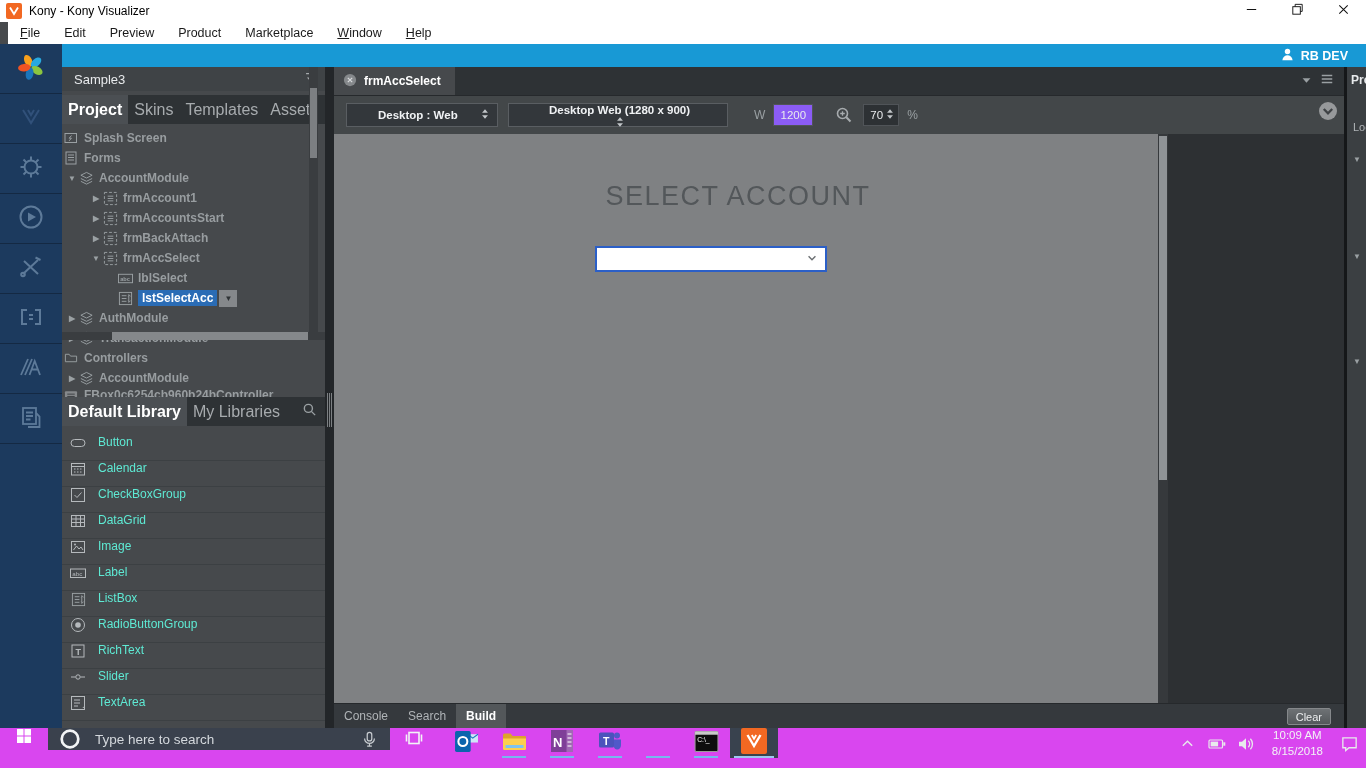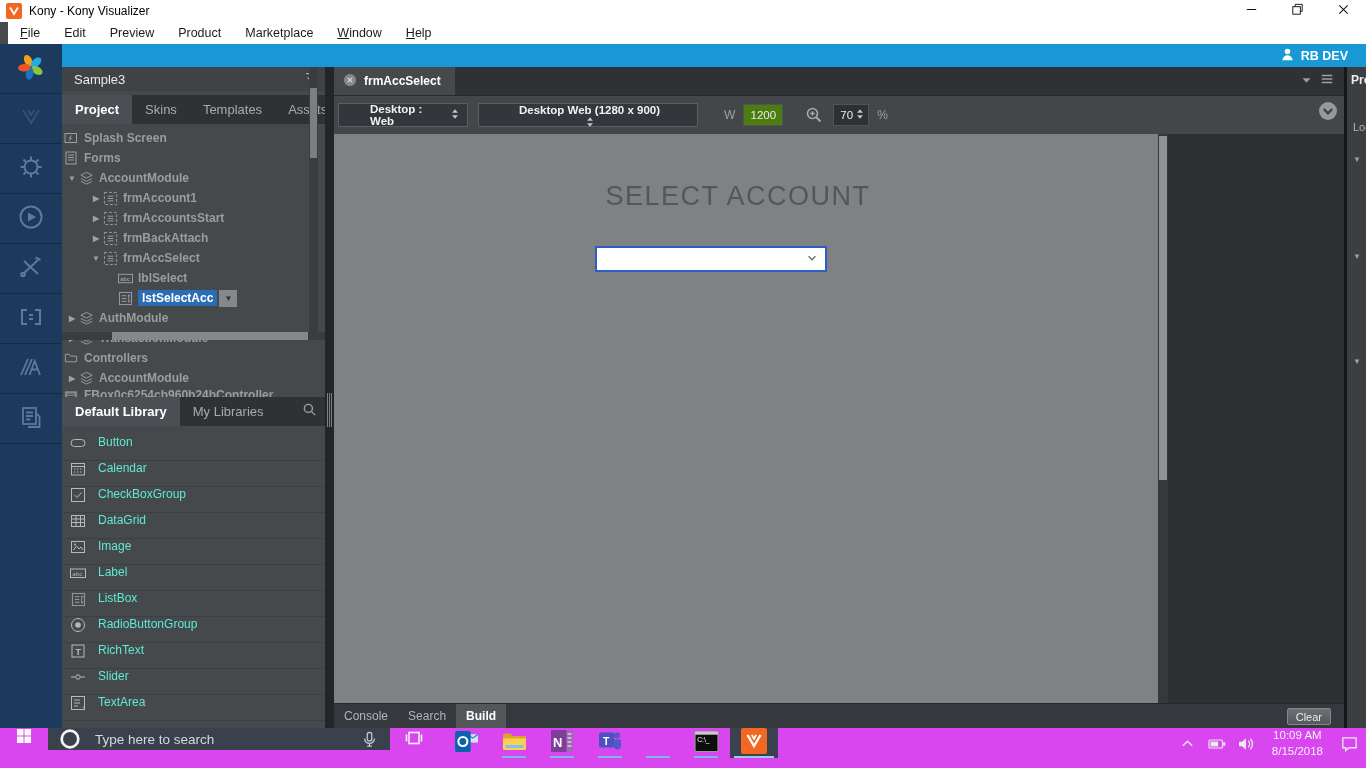--- a/index.html
+++ b/index.html
@@ -24,21 +24,21 @@
   .rail{position:absolute;left:0;top:44px;width:62px;height:684px;background:#1c3a5e;}
   .rail-cell{width:62px;height:50px;display:flex;align-items:center;justify-content:center;border-bottom:1px solid rgba(0,0,0,.28);}
 
   
   .leftpanels{position:absolute;left:62px;top:67px;width:263px;height:661px;background:#46494c;}
   .proj-header{position:absolute;left:0;top:0;width:263px;height:24px;background:#3f4346;display:flex;align-items:center;color:#e8eaec;font-size:13px;padding:0 8px 0 12px;}
   .proj-header .grow{flex:1;}
   .tabbar{position:absolute;left:0;width:263px;height:29px;background:#2e3235;display:flex;align-items:center;}
   .proj-tabs{top:28px;}
   .lib-tabs{top:330px;}
-  .tab{height:29px;display:flex;align-items:center;padding:0 13px;font-size:13px;color:#a7abae;}
+  .tab{height:29px;display:flex;align-items:center;padding:0 6px;font-size:16px;color:#a7abae;}
   .tab.active{background:#4b4f53;color:#fff;font-weight:bold;}
   .tab-icons{margin-left:auto;display:flex;align-items:center;gap:6px;padding-right:8px;}
 
   .tree{position:absolute;left:0;top:57px;width:263px;height:273px;background:#46494c;overflow:hidden;}
   .tree-row{height:20px;display:flex;align-items:center;font-size:12px;font-weight:bold;color:#989da0;white-space:nowrap;}
   .tw-arrow{width:12px;font-size:8px;color:#9aa0a3;flex:0 0 12px;text-align:center;}
   .tw-icon{width:16px;height:16px;margin-right:5px;flex:0 0 16px;display:inline-flex;align-items:center;justify-content:center;}
   .tw-label.sel{background:#2a6cb5;color:#fff;padding:1px 4px;}
   .tw-menu{width:18px;height:17px;background:#85888b;border:none;margin-left:2px;display:inline-flex;align-items:center;justify-content:center;font-size:8px;color:#2e3235;padding:0;}
   .tree-vtrack{position:absolute;left:247px;top:0;width:9px;height:265px;background:#3a3d40;}
@@ -52,25 +52,25 @@
 
   .splitter{position:absolute;left:325px;top:67px;width:9px;height:661px;background:#232629;}
   .splitter .grip{position:absolute;left:2px;top:326px;width:5px;height:34px;background:repeating-linear-gradient(90deg,#7c8083 0 1px,transparent 1px 2px);}
 
   
   .main{position:absolute;left:334px;top:67px;width:1010px;height:661px;background:#2d3033;}
   .canvas-tabs{position:absolute;left:0;top:0;width:1010px;height:28px;background:#2e3235;display:flex;align-items:center;}
   .canvas-tab{height:28px;background:#46494c;display:flex;align-items:center;gap:7px;padding:0 14px 0 9px;color:#fff;font-size:12px;font-weight:bold;}
   .canvas-toolbar{position:absolute;left:0;top:28px;width:1010px;height:39px;background:#434749;border-top:1px solid #26292c;display:flex;align-items:center;}
   .tb-select{height:24px;background:#33373b;border:1px solid #5a5e62;color:#f0f2f4;font-size:11.5px;font-weight:bold;display:flex;align-items:center;justify-content:space-between;padding:0 6px 0 9px;}
-  .sel-platform{margin-left:4px;width:130px;padding-left:31px;}
+  .sel-platform{margin-left:12px;width:152px;padding-left:31px;}
   .sel-device{margin-left:10px;width:220px;flex-direction:column;}
   .tb-label{color:#9aa0a3;font-size:12px;}
   .w-label{margin-left:26px;}
-  .tb-input{margin-left:8px;width:40px;height:22px;background:#4d7c0f;border:1px solid #505458;color:#e8eaec;font-size:11.5px;display:flex;align-items:center;justify-content:center;}
+  .tb-input{margin-left:8px;width:40px;height:22px;background:#8b5cf6;border:1px solid #505458;color:#e8eaec;font-size:11.5px;display:flex;align-items:center;justify-content:center;}
   .zoom-ico{margin-left:22px;display:inline-flex;}
   .zoom-box{margin-left:10px;width:36px;height:22px;background:#2d3134;border:1px solid #505458;color:#e8eaec;font-size:11.5px;display:flex;align-items:center;justify-content:space-between;padding:0 2px 0 6px;}
   .pct{margin-left:8px;}
   .collapse-btn{position:absolute;right:6px;top:5px;width:20px;height:20px;border:none;background:transparent;padding:0;display:inline-flex;}
 
   .viewport{position:absolute;left:0;top:67px;width:1010px;height:569px;background:#2d3033;}
   .form-canvas{position:absolute;left:0;top:0;width:824px;height:569px;background:#7f8183;}
   .form-heading{position:absolute;left:0;top:47px;width:750px;text-align:center;font-size:27px;color:#53575a;letter-spacing:1.5px;margin-left:29px;}
   .combo{position:absolute;left:261px;top:112px;width:232px;height:26px;background:#fff;border:2px solid #2b5fc7;display:flex;align-items:center;justify-content:flex-end;padding-right:7px;}
   .vp-scroll-track{position:absolute;left:824px;top:0;width:10px;height:569px;background:#36393c;}

